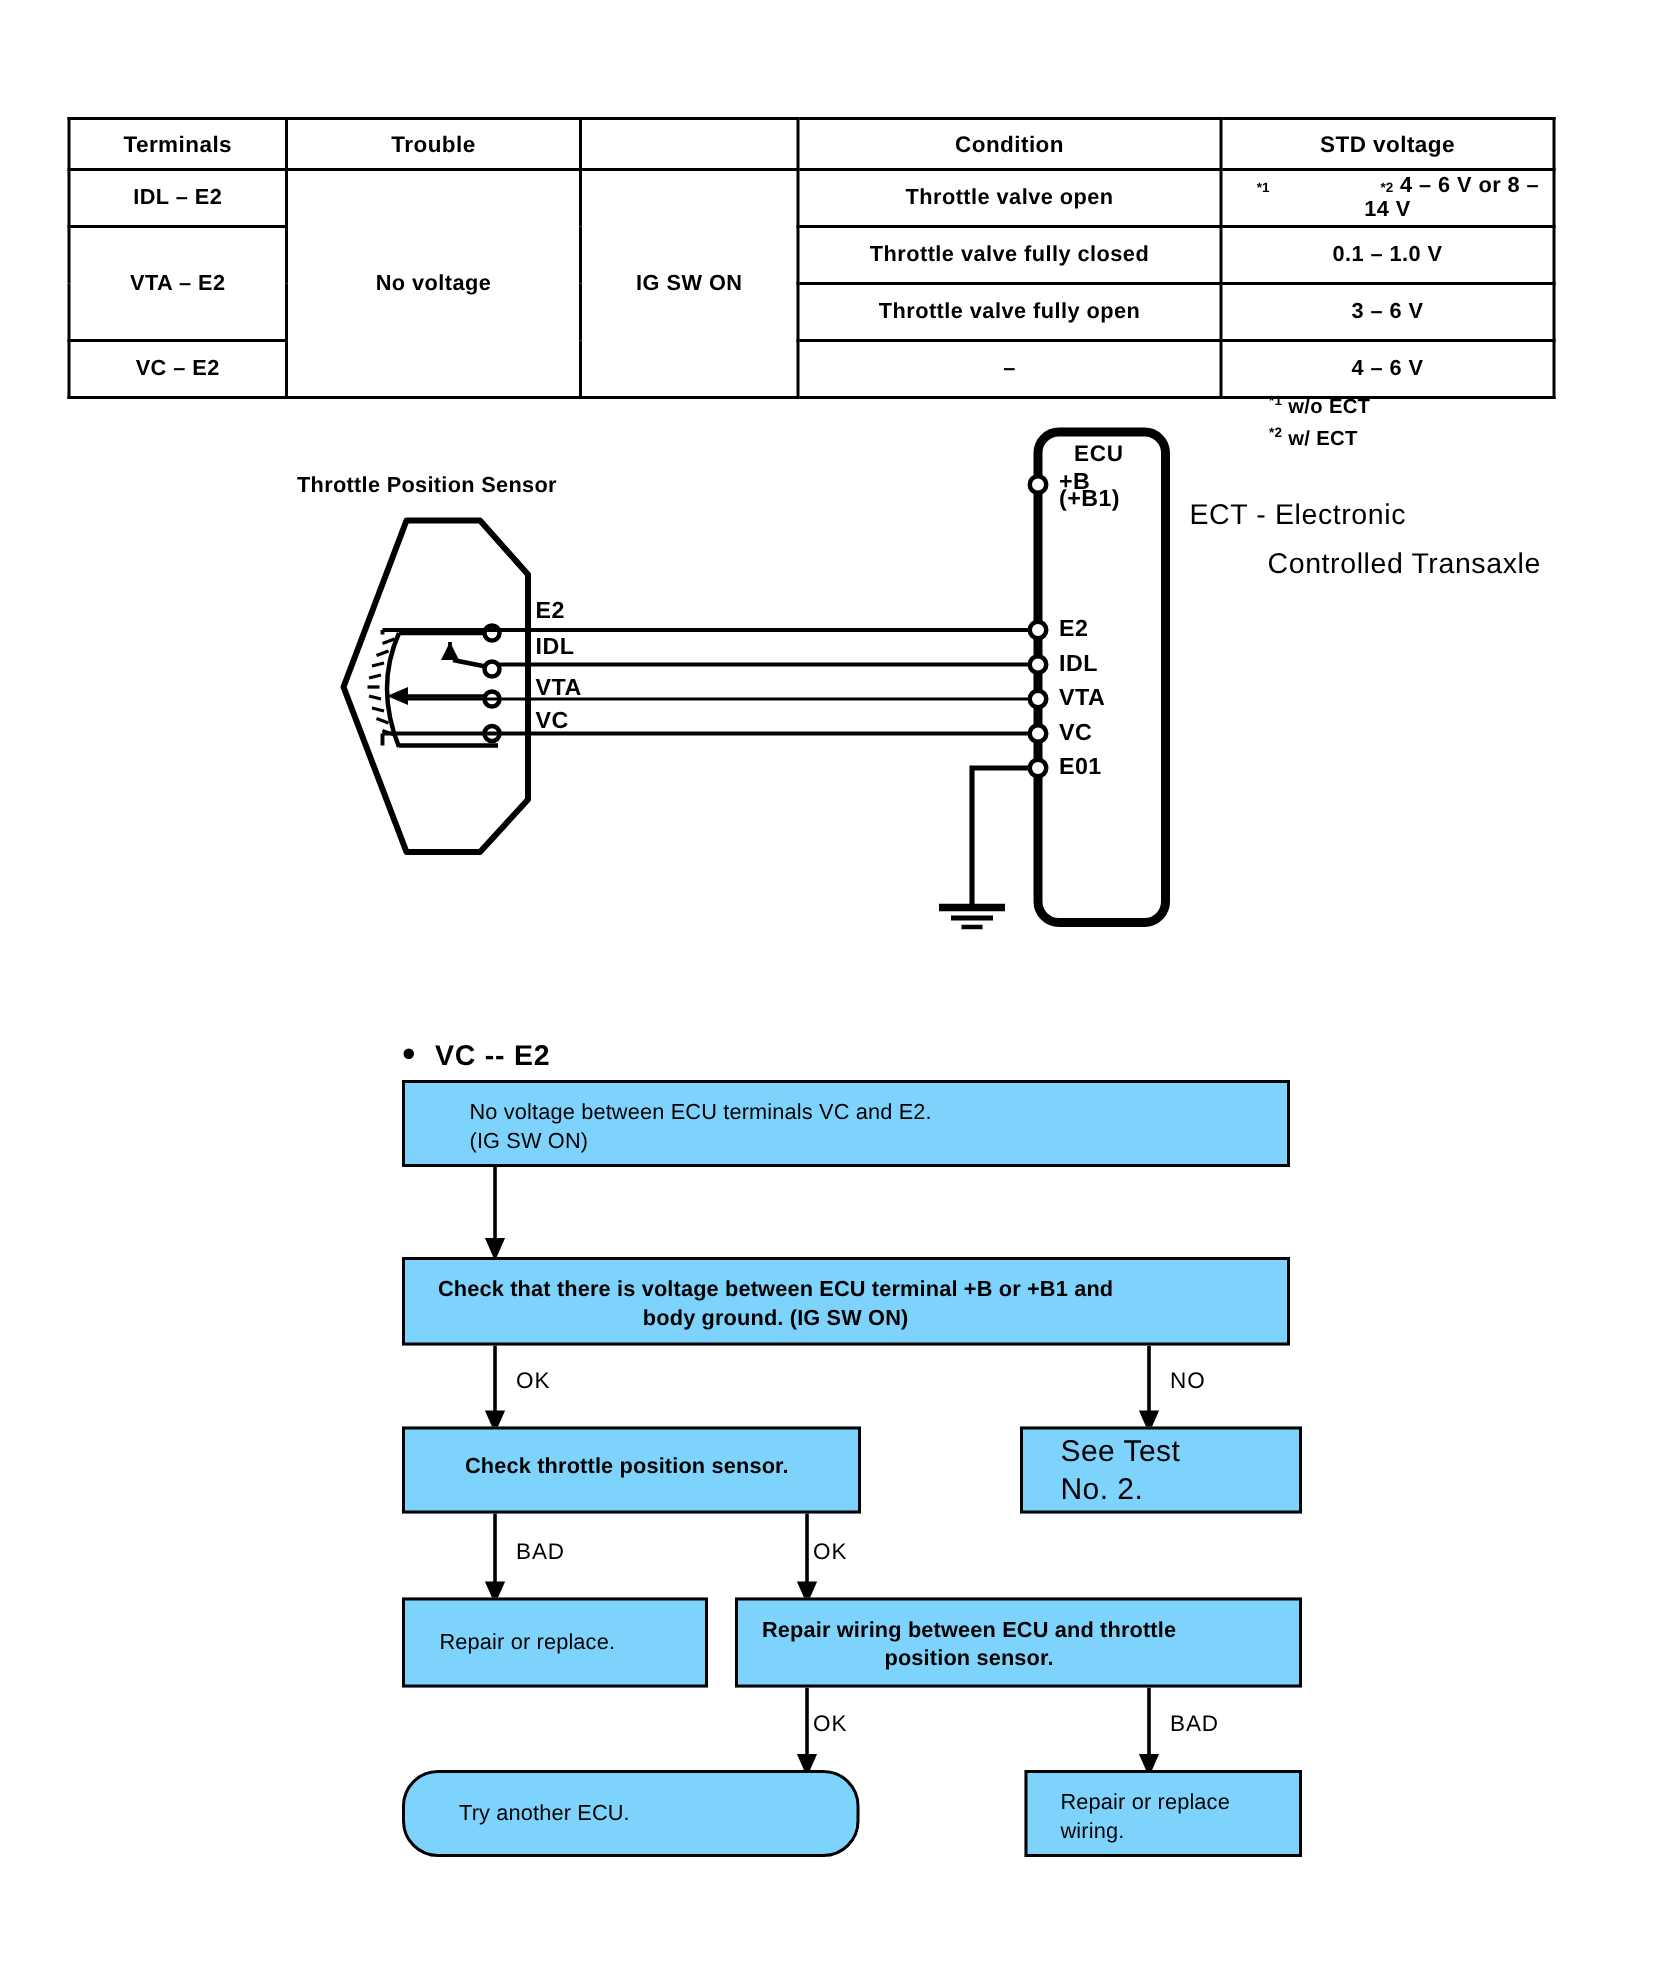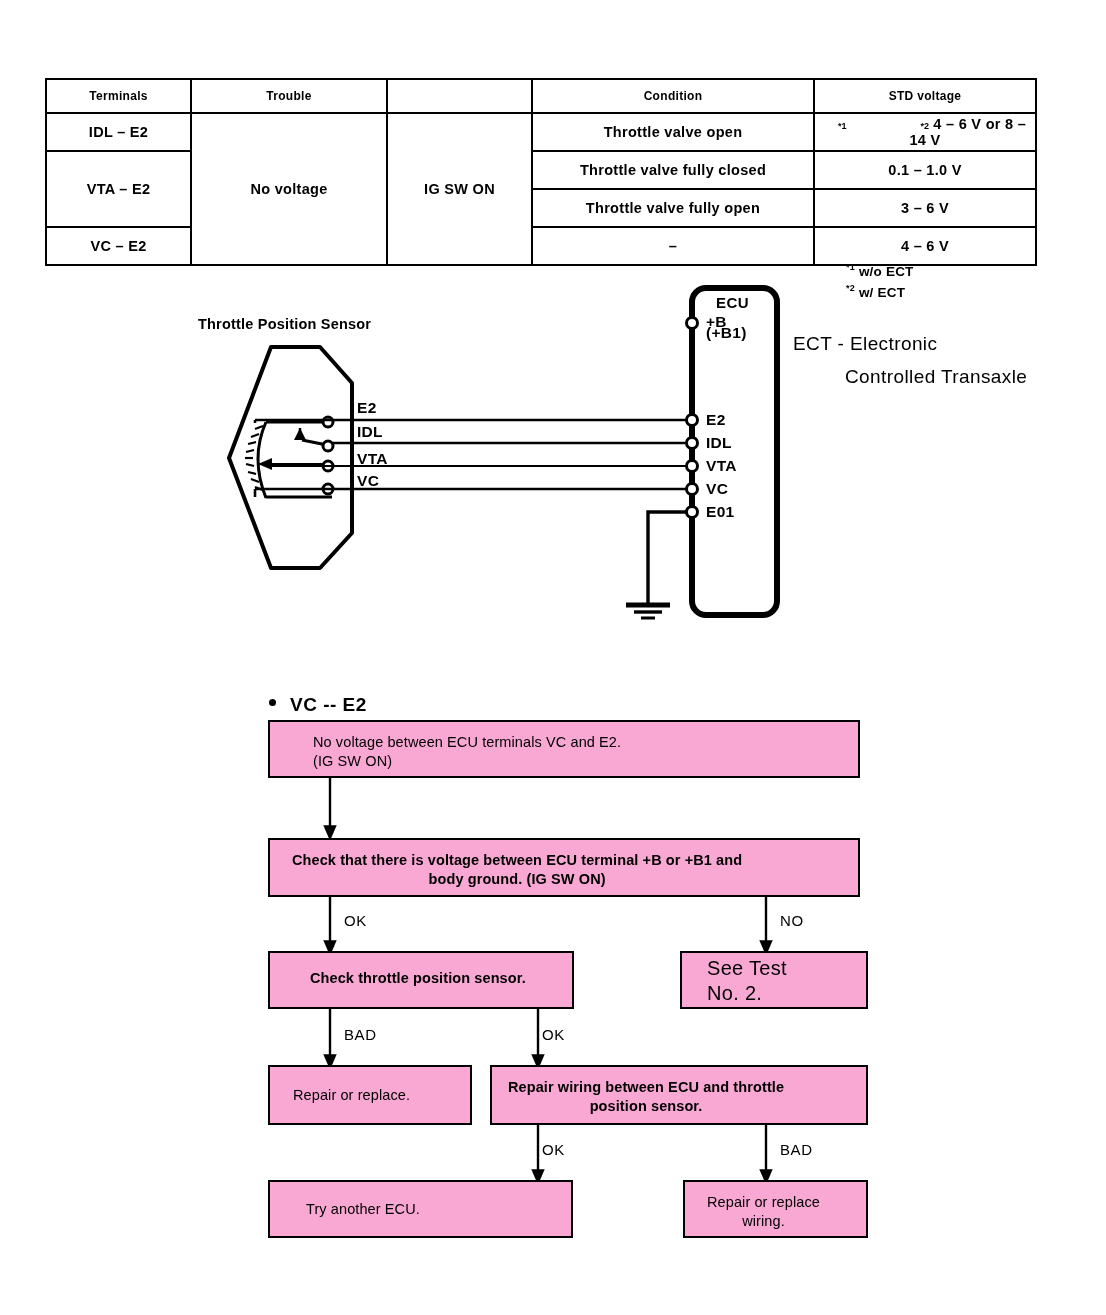--- a/index.html
+++ b/index.html
@@ -28,21 +28,21 @@
   .spec-table td, .spec-table th {
     border: 2px solid #000;
     padding: 0;
     text-align: center;
     vertical-align: middle;
     font-weight: bold;
     font-size: 14.5px;
     letter-spacing: 0.3px;
     color: #000;
   }
-  .spec-table th { height: 32px; font-size: 12px; }
+  .spec-table th { height: 32px; font-size: 15px; }
   .col-term  { width: 143px; }
   .col-trb   { width: 194px; }
   .col-igsw  { width: 143px; }
   .col-cond  { width: 280px; }
   .col-std   { width: 220px; }
   .r-idl { height: 36px; }
   .r-vta { height: 72px; }
   .r-vc  { height: 36px; }
   .cond-cell { height: 36px; font-size: 14px; margin-top: 28px; }
   .std-cell  { height: 36px; font-size: 15px; }
@@ -108,21 +108,21 @@
   .bullet-dot {
     position: absolute;
     width: 7px; height: 7px;
     background: #000;
     border-radius: 50%;
   }
   .fbox {
     position: absolute;
     border: 2px solid #000;
     box-sizing: border-box;
-    background: #f9a8d4;
+    background: #7dd3fc;
   }
   .fbox .ftext {
     position: absolute;
     font-size: 14.5px;
     line-height: 19px;
     letter-spacing: 0.1px;
     white-space: pre-line;
   }
   .fbox .ftext.b { font-weight: bold; text-align: center; }
   .ftext.center-big {
@@ -312,26 +312,26 @@
 
 <div class="fbox" style="left:268px; top:1065px; width:204px; height:60px;">
   <div class="ftext" style="left:23px; top:19px;">Repair or replace.</div>
 </div>
 
 <div class="fbox" style="left:490px; top:1065px; width:378px; height:60px;">
   <div class="ftext b" style="left:16px; top:11px;">Repair wiring between ECU and throttle
 position sensor.</div>
 </div>
 
-<div class="fbox" style="left:268px; top:1180px; width:305px; height:58px;">
+<div class="fbox" style="left:268px; top:1180px; width:305px; height:58px;border-radius:24px;">
   <div class="ftext" style="left:36px; top:18px;">Try another ECU.</div>
 </div>
 
 <div class="fbox" style="left:683px; top:1180px; width:185px; height:58px;">
-  <div class="ftext" style="left:22px; top:11px;text-align:center;">Repair or replace
+  <div class="ftext" style="left:22px; top:11px;">Repair or replace
 wiring.</div>
 </div>
 
 <div class="edge-label" style="left:344px; top:912px;">OK</div>
 <div class="edge-label" style="left:780px; top:912px;">NO</div>
 <div class="edge-label" style="left:344px; top:1026px;">BAD</div>
 <div class="edge-label" style="left:542px; top:1026px;">OK</div>
 <div class="edge-label" style="left:542px; top:1141px;">OK</div>
 <div class="edge-label" style="left:780px; top:1141px;">BAD</div>
 

